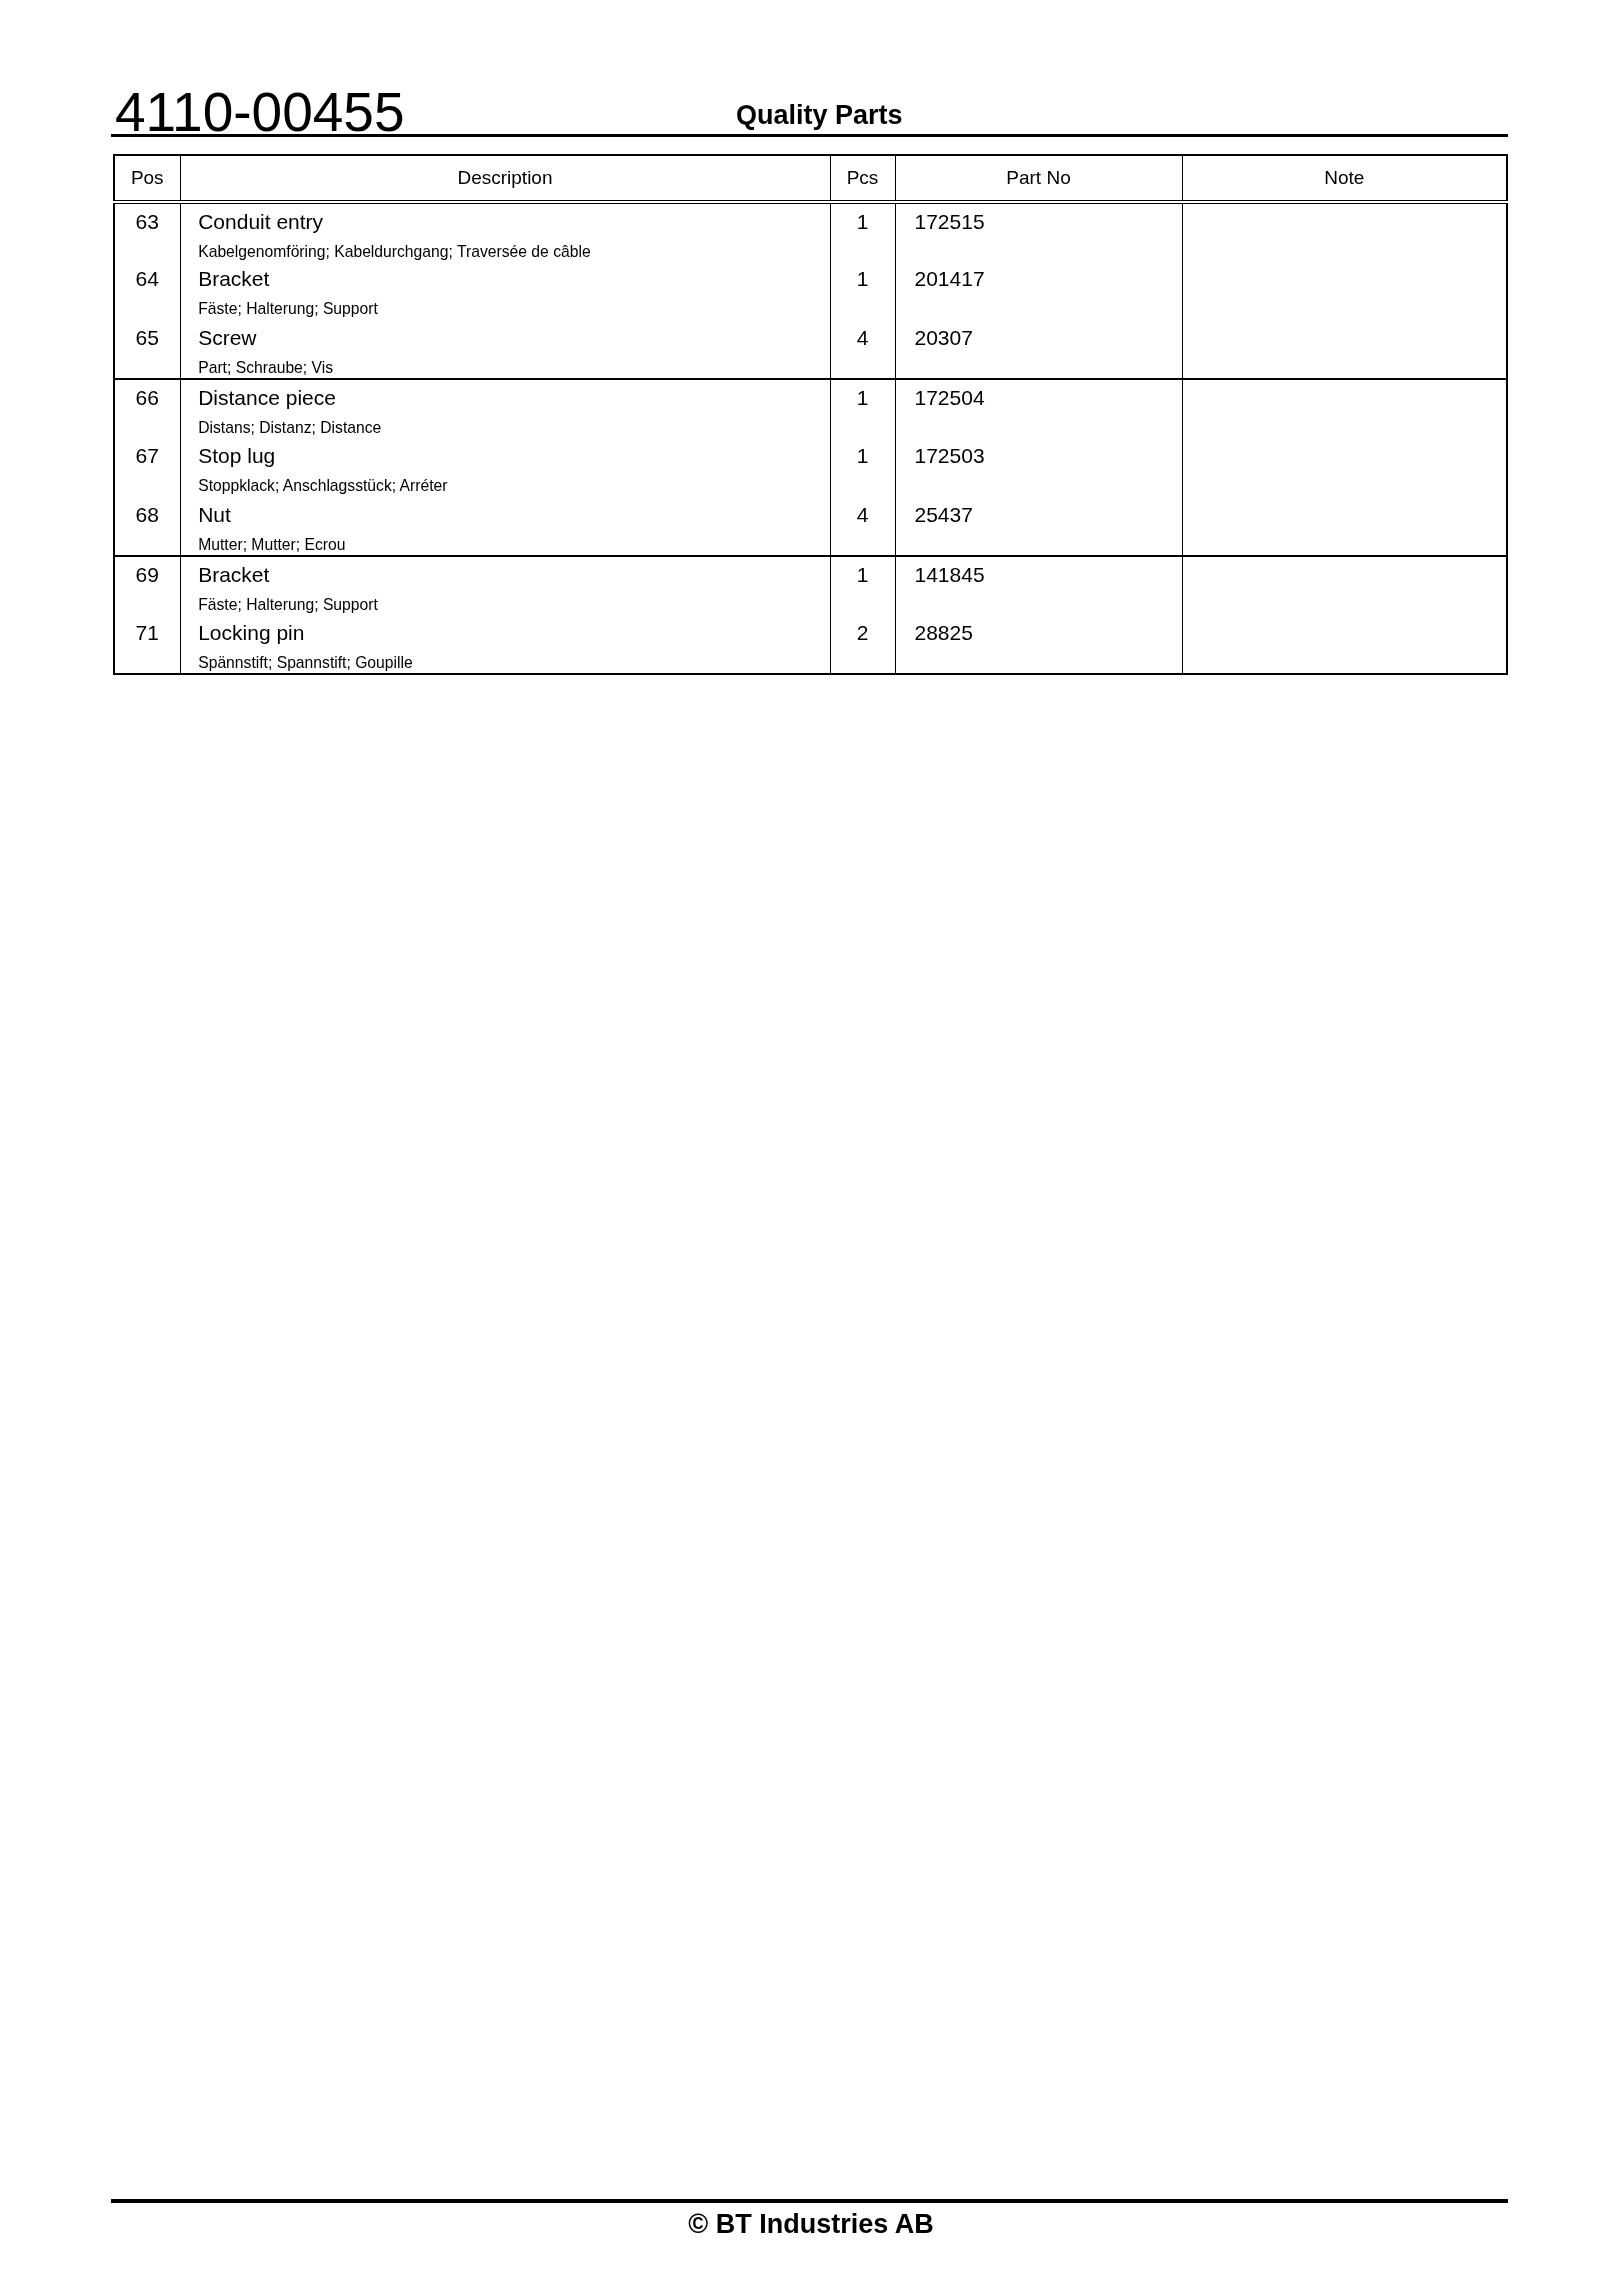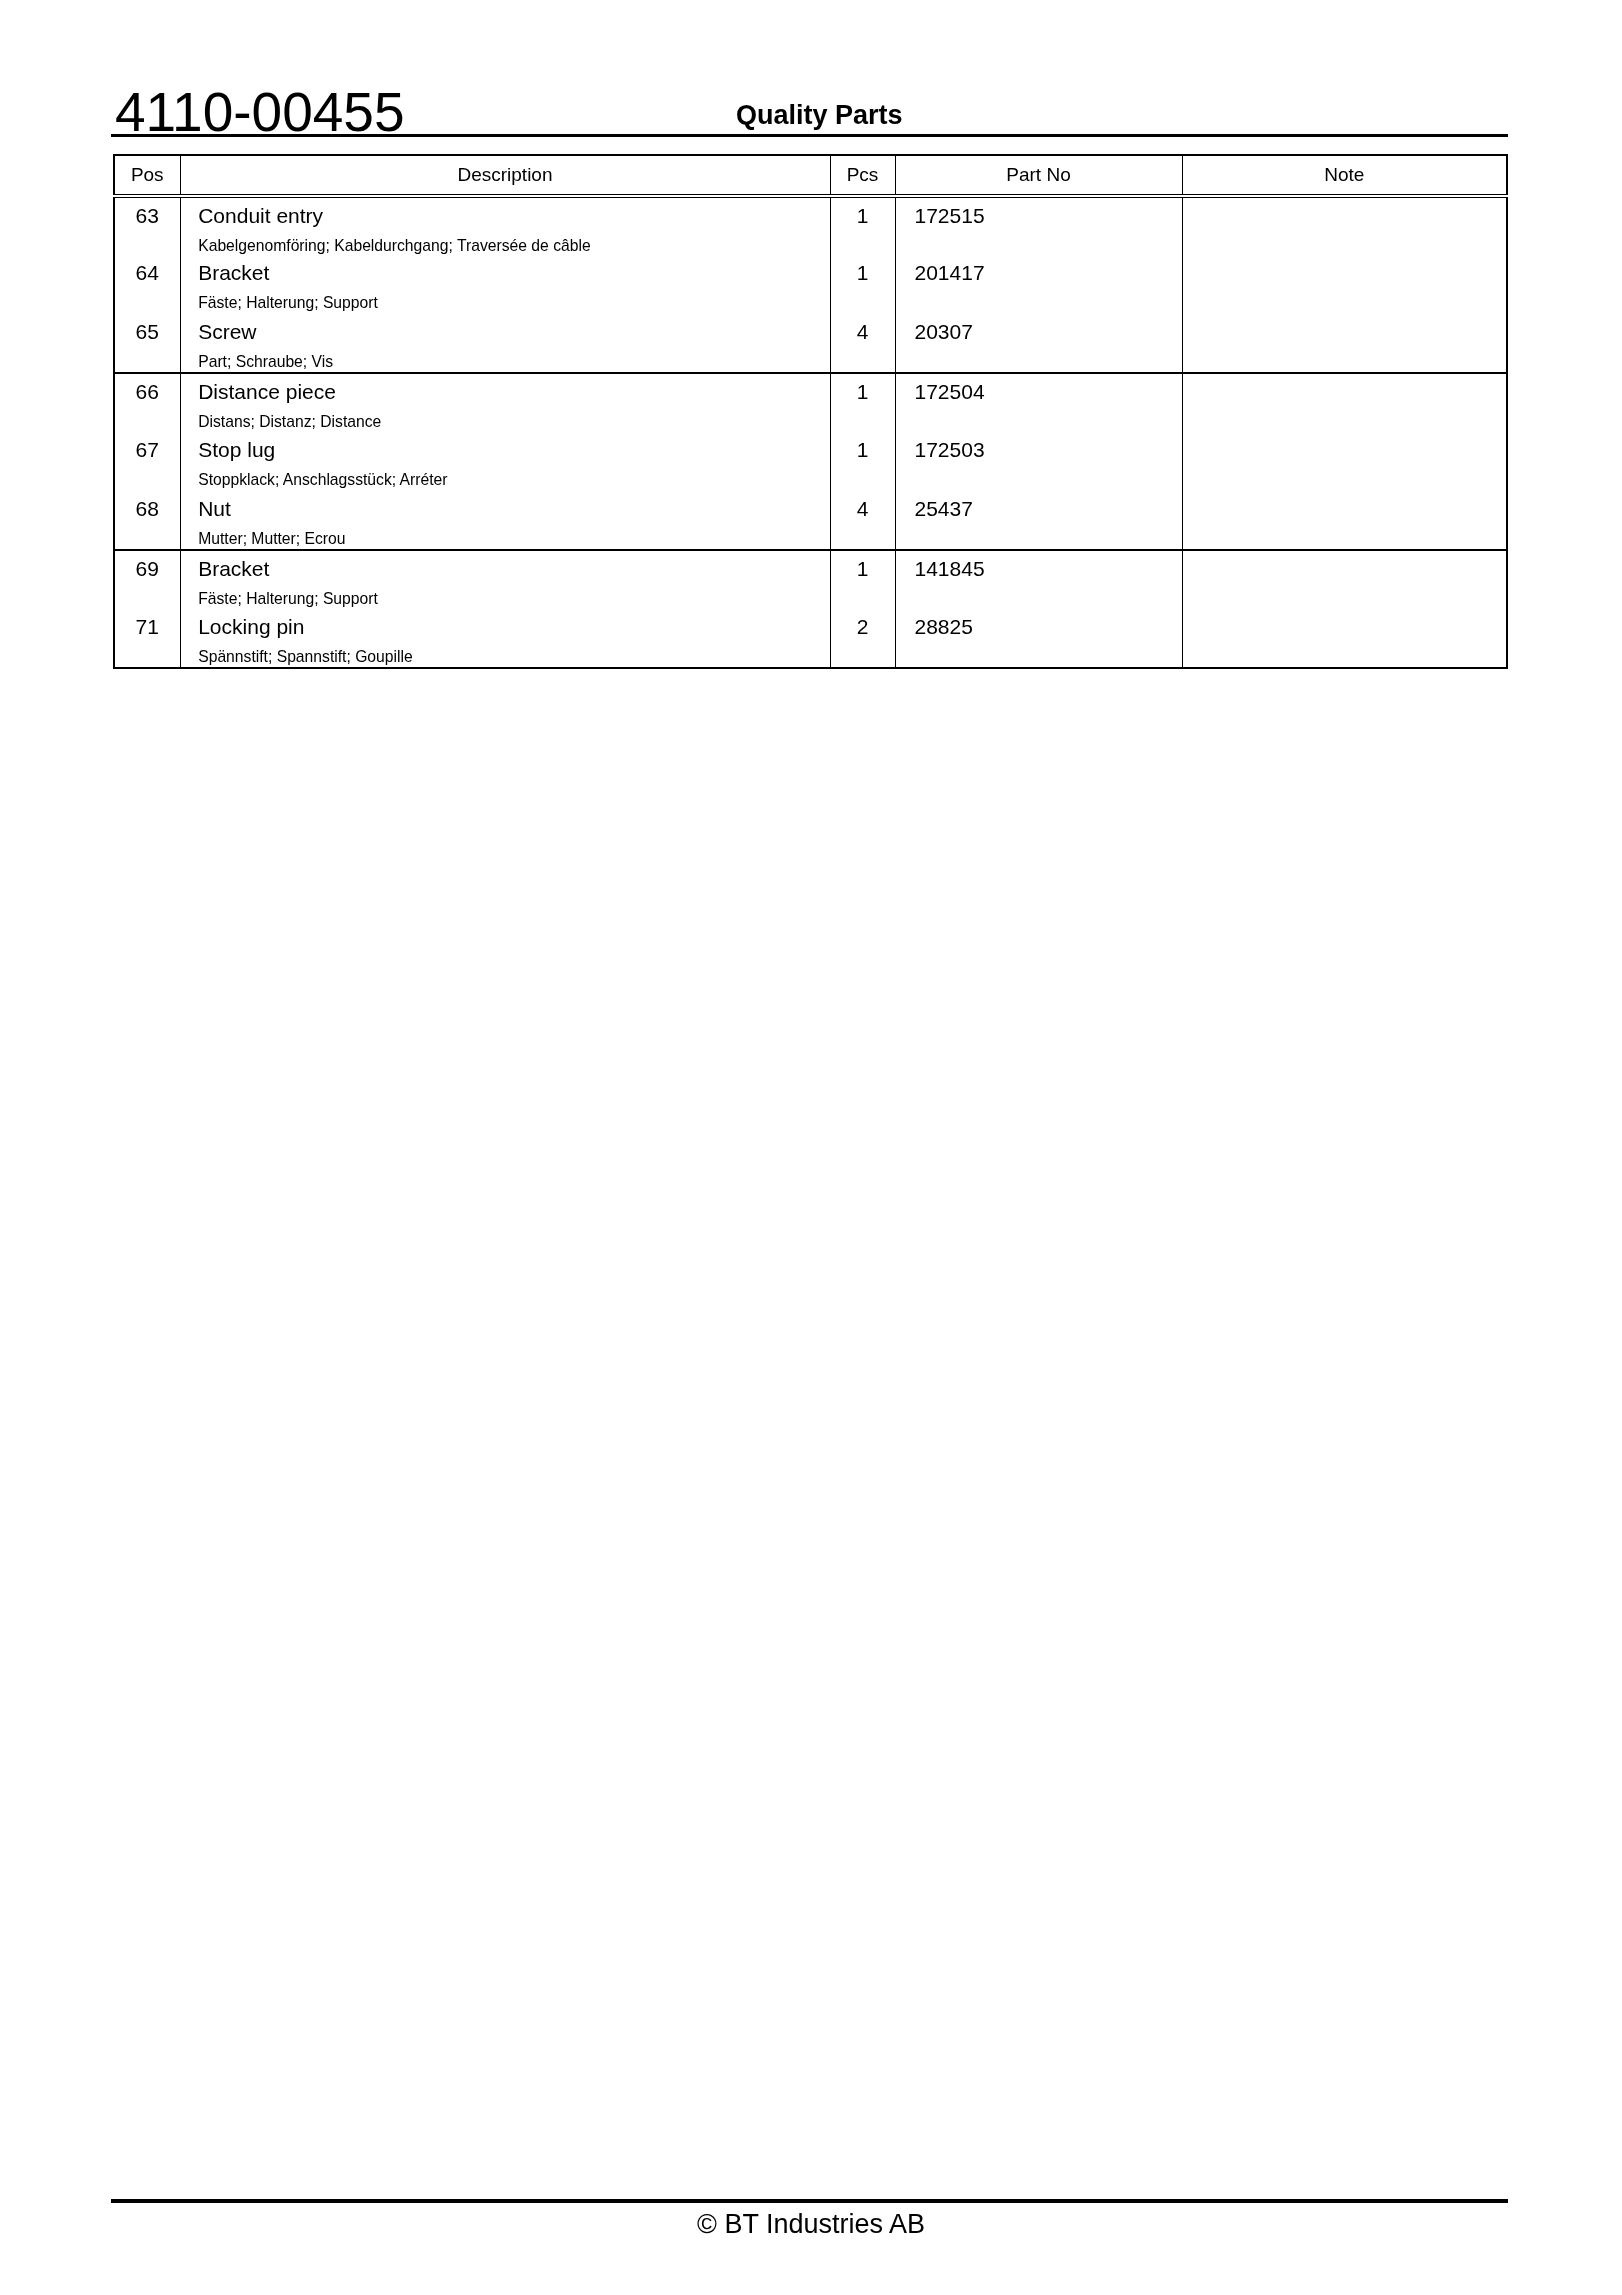--- a/index.html
+++ b/index.html
@@ -50,21 +50,21 @@
     border: 2.7px solid #000000;
   }
 
   .parts-table col.c-pos  { width: 66px;  }
   .parts-table col.c-desc { width: 650px; }
   .parts-table col.c-pcs  { width: 65px;  }
   .parts-table col.c-part { width: 287px; }
   .parts-table col.c-note { width: 325px; }
 
   .parts-table th {
-    height: 41px;
+    height: 47px;
     font-size: 19px;
     font-weight: 400;
     text-align: center;
     vertical-align: middle;
     border-left: 1.4px solid #000000;
     border-bottom: 4.1px double #000000;
   }
   .parts-table th:first-child { border-left: none; }
 
   .parts-table td {
@@ -105,21 +105,21 @@
     background: #000000;
   }
   .footer-text {
     position: absolute;
     left: 0;
     top: 2208px;
     width: 1622px;
     text-align: center;
     font-size: 27px;
     line-height: 1.2;
-    font-weight: 400;
+    font-weight: 700;
   }
 </style>
 </head>
 <body>
 
 <div class="doc-number">4110-00455</div>
 <div class="page-title">Quality Parts</div>
 <div class="header-rule"></div>
 
 <table class="parts-table">

